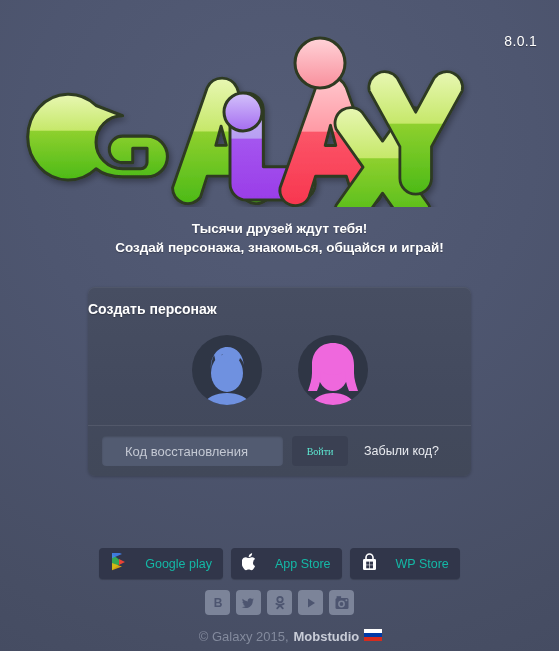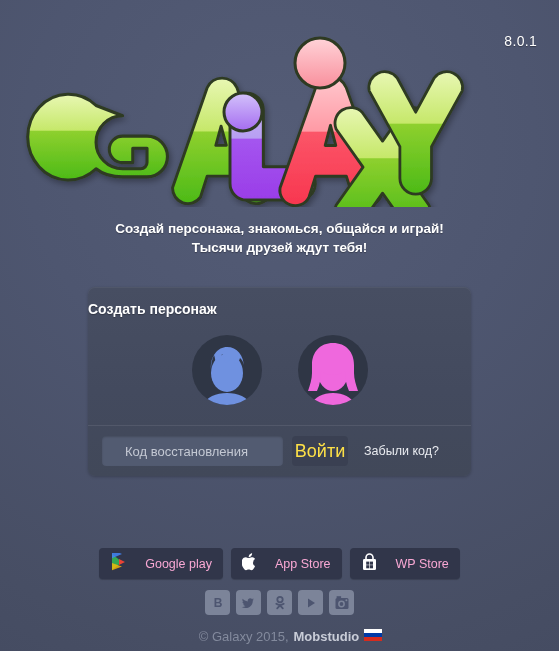--- a/index.html
+++ b/index.html
@@ -124,23 +124,23 @@
   }
   #recovery-code-input::placeholder { color: #c3c8d3; }
 
   #login-button {
     margin-left: 9px;
     width: 56px;
     height: 30px;
     border: none;
     border-radius: 4px;
     background: #3a4052;
-    color: #fde047;
-    font-size: 18px;
-    font-family: Liberation Sans, sans-serif;
+    color: #5eead4;
+    font-size: 10px;
+    font-family: Liberation Serif, serif;
     cursor: pointer;
   }
 
   #forgot-code-link {
     margin-left: 16px;
     font-size: 12.5px;
     color: #e9ebf0;
     cursor: pointer;
     text-decoration: none;
   }
@@ -163,21 +163,21 @@
     display: flex;
     align-items: center;
     gap: 6px;
     padding: 0 11px;
     cursor: pointer;
     box-shadow: 0 1px 1px rgba(0,0,0,0.2);
   }
 
   .store-label {
     font-size: 12.5px;
-    color: #f9a8d4;
+    color: #14b8a6;
     white-space: nowrap;
     margin-left: 12px;
   }
 
   
   #social-row {
     position: absolute;
     top: 590px;
     left: 0;
     width: 559px;
@@ -268,22 +268,22 @@
       <path d="M440 60 a17 17 0 0 1 30 -14 l20 37 l20 -37 a17 17 0 0 1 30 14 l-33 60 v34 a17 17 0 0 1 -34 0 v-34 z" fill="url(#gGreen)" transform="translate(-40,3) scale(0.93)"></path>
     </g>
 
     <circle cx="243" cy="80" r="19" fill="url(#gDotP)" stroke="#2e3a22" stroke-width="3"></circle>
 
     <circle cx="320" cy="31" r="25" fill="url(#gDotK)" stroke="#2e3a22" stroke-width="3"></circle>
   </svg>
 </div>
 
 <div id="tagline">
+  <div>Тысячи друзей ждут тебя!</div>
   <div>Создай персонажа, знакомься, общайся и играй!</div>
-  <div>Тысячи друзей ждут тебя!</div>
 </div>
 
 <div id="panel">
   <div id="panel-title">Создать персонаж</div>
 
   <div id="avatar-row">
     <div class="avatar">
       <svg width="70" height="70" viewBox="0 0 70 70">
         <path d="M35 58 c-12 0 -22 5 -25 14 h50 c-3 -9 -13 -14 -25 -14 z" fill="#6f91e0"></path>
         <ellipse cx="35" cy="38" rx="16" ry="19" fill="#6f91e0"></ellipse>

